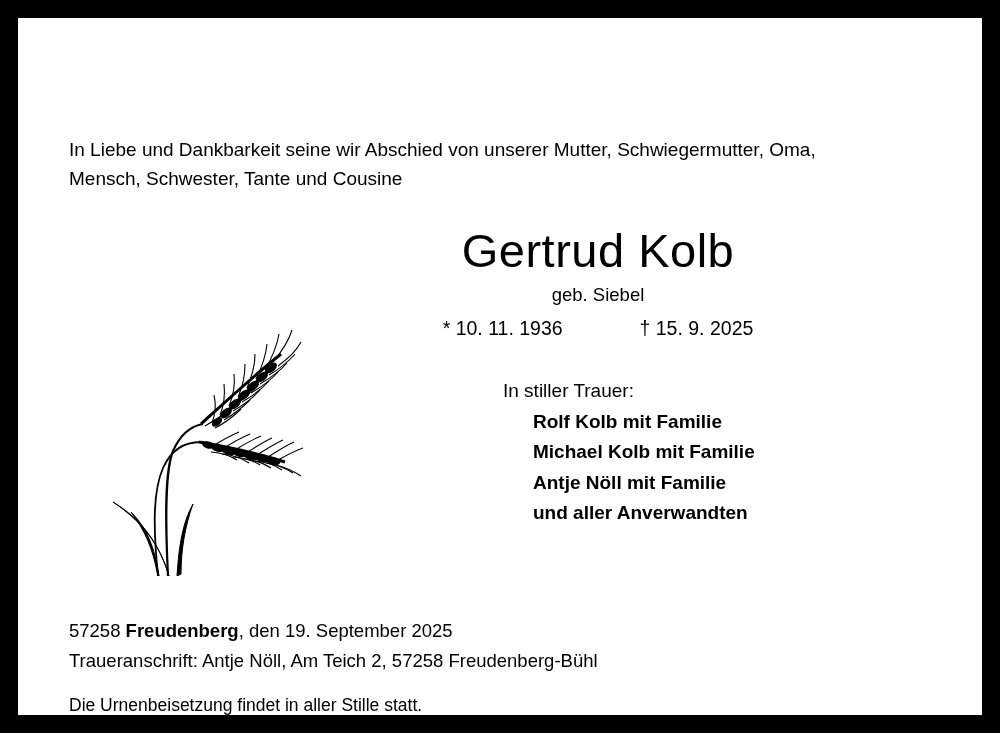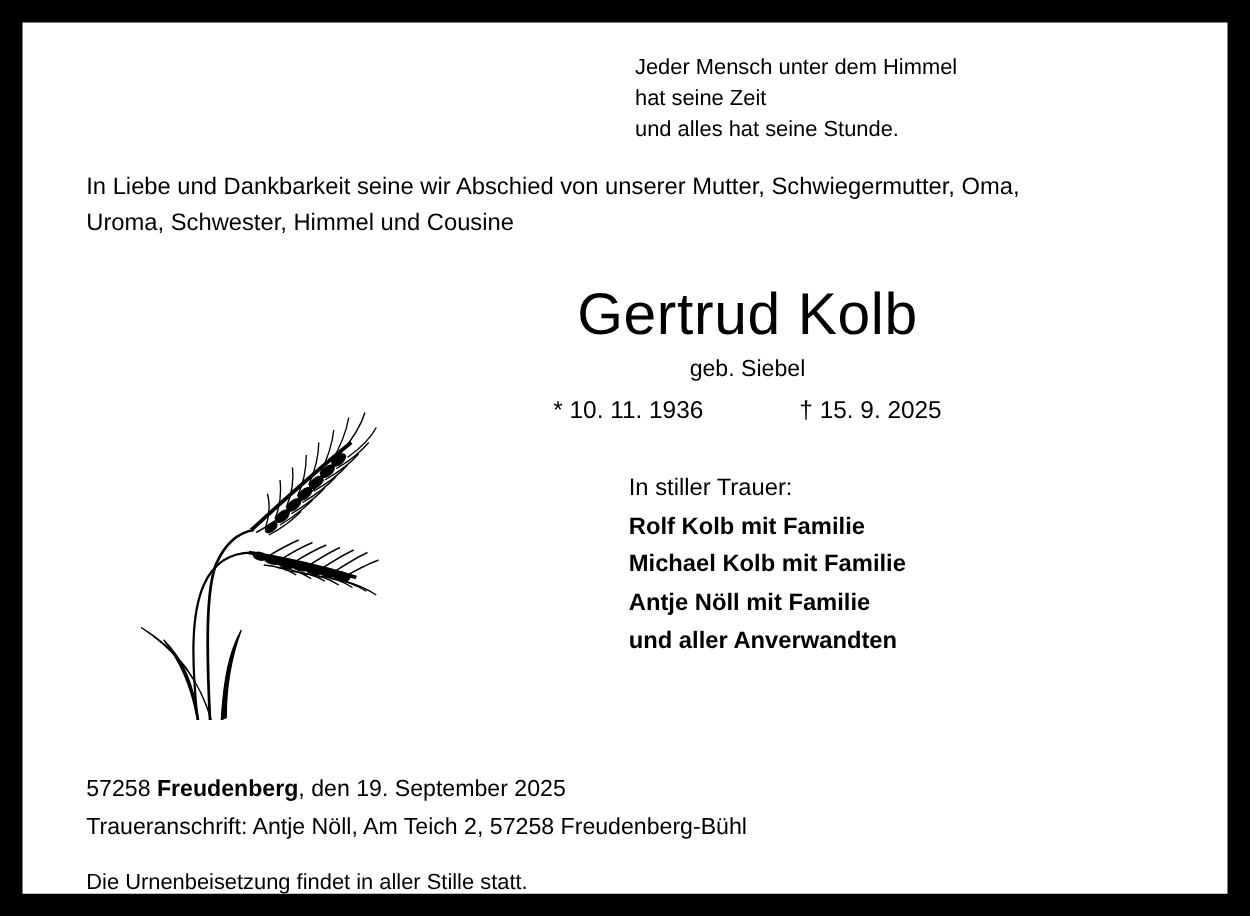--- a/index.html
+++ b/index.html
@@ -85,21 +85,21 @@
 
   
   .mourners {
     position: absolute;
     left: 485px;
     top: 358px;
     font-size: 19px;
     line-height: 30.5px;
   }
   .mourners .lead { font-weight: 400; }
-  .mourners .mourner { font-weight: bold; }
+  .mourners .mourner { font-weight: bold; margin-left: 30px; }
   .mourners div { white-space: pre; }
 
   
   .footer {
     position: absolute;
     left: 51px;
     top: 598px;
     font-size: 18.5px;
     line-height: 30px;
   }
@@ -119,29 +119,24 @@
     height: 300px;
   }
   .illustration svg { display: block; }
 </style>
 </head>
 <body>
 
 <div class="notice-frame">
   <div class="notice-page">
 
-    <div class="epigraph">
-      <div>Jeder Mensch unter dem Himmel</div>
-      <div>hat seine Zeit</div>
-      <div>und alles hat seine Stunde.</div>
-    </div>
 
     <div class="intro">
       <div>In Liebe und Dankbarkeit seine wir Abschied von unserer Mutter, Schwiegermutter, Oma,</div>
-      <div>Uroma, Schwester, Himmel und Cousine</div>
+      <div>Mensch, Schwester, Tante und Cousine</div>
     </div>
 
     <div class="name-block">
       <div class="deceased-name">Gertrud Kolb</div>
       <div class="maiden-name">geb. Siebel</div>
       <div class="dates">
         <span class="birth">* 10. 11. 1936</span>
         <span class="gap"></span>
         <span class="death">† 15. 9. 2025</span>
       </div>

